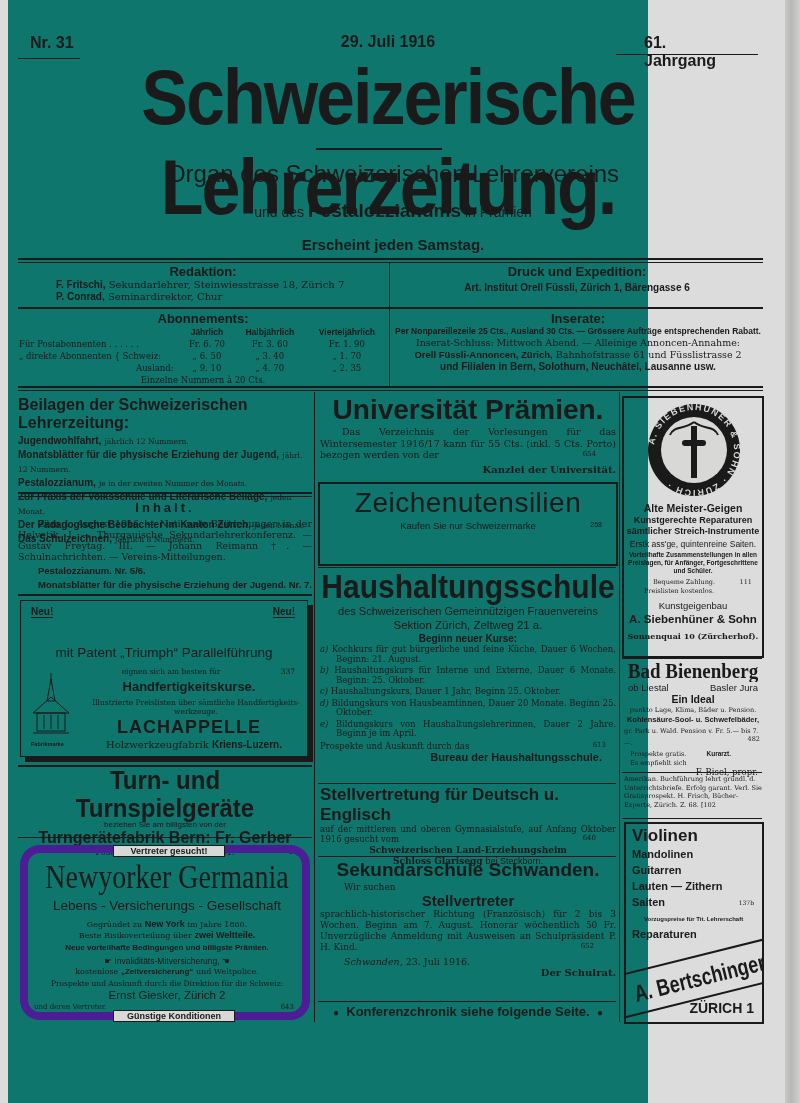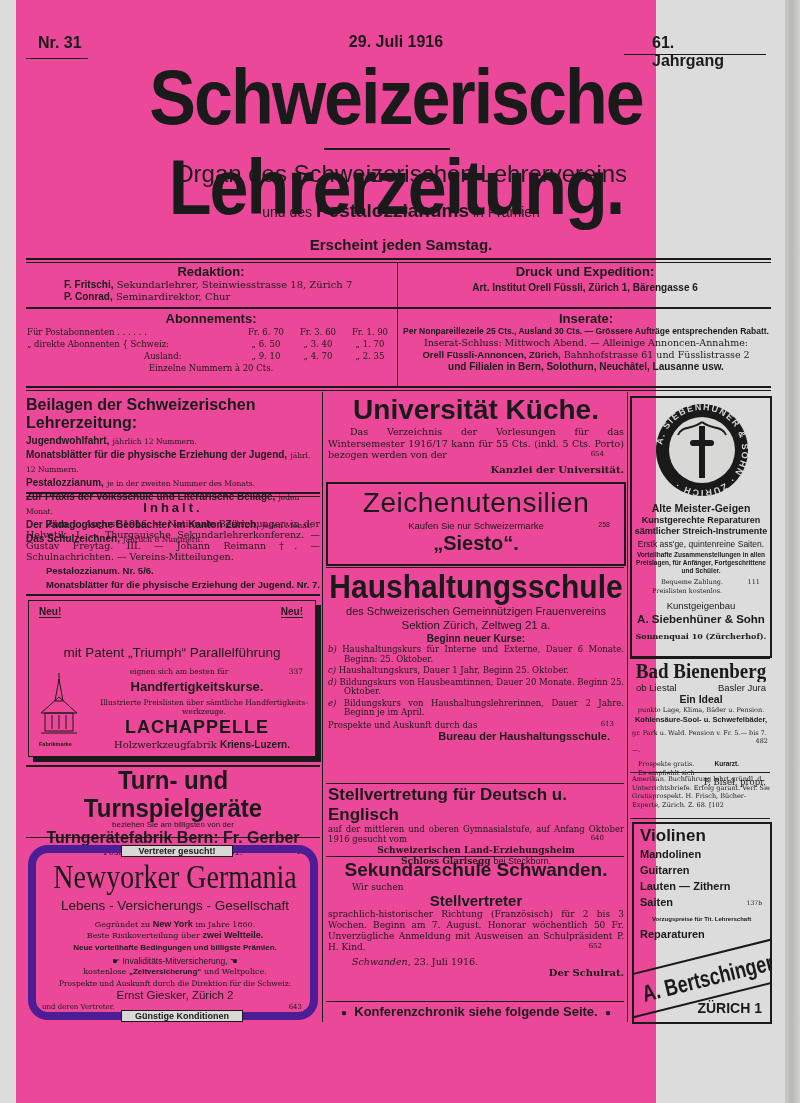--- a/index.html
+++ b/index.html
@@ -1,17 +1,17 @@
 <!DOCTYPE html>
 <html><head>
 <meta charset="utf-8">
 <style>
   html,body{margin:0;padding:0;}
   body{width:800px;height:1103px;background:#dcdcdc;position:relative;overflow:hidden;font-family:"DejaVu Serif",serif;color:#1a1a1a;}
-  .page{position:absolute;left:16px;top:0;width:640px;height:1103px;background:#ec4899;}
+  .page{position:absolute;left:8px;top:0;width:640px;height:1103px;background:#0f766e;}
   .edge{position:absolute;right:0;top:0;width:15px;height:1103px;background:linear-gradient(90deg,#c9c9c7,#b7b7b5 40%,#d0d0ce);}
   .abs{position:absolute;}
   .sans{font-family:"Liberation Sans","DejaVu Sans",sans-serif;}
   .cond{font-family:"Liberation Sans Narrow","Liberation Sans",sans-serif;}
   .serif{font-family:"Liberation Serif","DejaVu Serif",serif;}
   .b{font-weight:bold;}
   .c{text-align:center;}
   .rule{position:absolute;background:#1a1a1a;}
   .j{text-align:justify;}
   .boxed{position:absolute;border:2px solid #1a1a1a;}
@@ -53,20 +53,26 @@
     <div class="sans b c" style="font-size:13px;">Druck und Expedition:</div>
     <div class="sans b c" style="font-size:10px;margin-top:3px;">Art. Institut Orell Füssli, Zürich 1, Bärengasse 6</div>
   </div>
 
   <div class="rule" style="left:10px;top:307px;width:745px;height:2px;"></div>
 
   <div class="abs" style="left:10px;top:311px;width:370px;height:75px;">
     <div class="sans b c" style="font-size:13px;">Abonnements:</div>
     <table style="border-collapse:collapse;font-size:8.5px;line-height:10px;width:370px;">
       <tbody>
+          <tr class="sans b">
+        <td style="width:160px;"></td>
+        <td class="c">Jährlich</td>
+        <td class="c">Halbjährlich</td>
+        <td class="c">Vierteljährlich</td>
+      </tr>
       <tr>
         <td>Für Postabonnenten . . . . . .</td>
         <td class="c">Fr. 6. 70</td>
         <td class="c">Fr. 3. 60</td>
         <td class="c">Fr. 1. 90</td>
       </tr>
       <tr>
         <td><span>„ direkte Abonnenten</span> { <span>Schweiz:</span></td>
         <td class="c">„ 6. 50</td>
         <td class="c">„ 3. 40</td>
@@ -168,42 +174,42 @@
     </div>
     <div class="abs c" style="left:0;top:114px;width:278px;font-size:8px;"><span>kostenlose</span> <span class="sans b">„Zeitversicherung“</span> <span>und Weltpolice.</span></div>
     <div class="abs c" style="left:0;top:126px;width:278px;font-size:7.5px;">Prospekte und Auskunft durch die Direktion für die Schweiz:</div>
     <div class="abs sans c" style="left:0;top:136px;width:278px;font-size:11.5px;">Ernst Giesker, Zürich 2</div>
     <div class="abs" style="left:6px;top:150px;font-size:7px;">und deren Vertreter.</div>
     <div class="abs" style="right:8px;top:150px;font-size:7px;">643</div>
     <div class="abs sans b c" style="left:85px;top:157px;width:120px;font-size:9px;background:#d8d8d6;border:1px solid #1a1a1a;line-height:10px;">Günstige Konditionen</div>
   </div>
 
   <div class="abs" style="left:312px;top:394px;width:296px;">
-    <div class="sans b c" style="font-size:28px;line-height:32px;">Universität Küche.</div>
+    <div class="sans b c" style="font-size:28px;line-height:32px;">Universität Prämien.</div>
     <div class="j" style="font-size:9.5px;line-height:11.5px;text-indent:22px;">Das Verzeichnis der Vorlesungen für das Wintersemester 1916/17 kann für 55 Cts. (inkl. 5 Cts. Porto) bezogen werden von der</div>
     <div style="position:relative;height:2px;">
         <span class="abs" style="right:20px;top:-11px;font-size:7px;">654</span>
       </div>
     <div class="b" style="text-align:right;font-size:10px;margin-top:1px;">Kanzlei der Universität.</div>
   </div>
 
   <div class="boxed" style="left:310px;top:482px;width:296px;height:80px;">
     <div class="sans c" style="font-size:28px;line-height:34px;margin-top:2px;letter-spacing:0.5px;">Zeichenutensilien</div>
     <div class="sans c" style="font-size:9.5px;position:relative;"><span>Kaufen Sie nur Schweizermarke</span><span class="abs" style="right:14px;top:1px;font-size:7px;">258</span></div>
-    <div class="sans b c" style="font-size:20px;line-height:24px;">„Siesto“.</div>
   </div>
 
   <div class="rule" style="left:310px;top:567px;width:298px;height:1px;"></div>
 
   <div class="abs" style="left:312px;top:570px;width:296px;">
     <div class="cond b c" style="font-size:30px;line-height:34px;transform:scaleY(1.1);">Haushaltungsschule</div>
     <div class="sans c" style="font-size:11px;line-height:14px;">des Schweizerischen Gemeinnützigen Frauenvereins</div>
     <div class="sans c" style="font-size:11.5px;line-height:14px;">Sektion Zürich, Zeltweg 21 a.</div>
     <div class="sans b c" style="font-size:10px;line-height:13px;">Beginn neuer Kurse:</div>
     <div style="font-size:8.5px;line-height:9.5px;" class="j">
+      <div style="padding-left:16px;text-indent:-16px;margin-bottom:2px;"><i>a)</i> <span>Kochkurs für gut bürgerliche und feine Küche, Dauer 6 Wochen, Beginn: 21. August.</span></div>
       <div style="padding-left:16px;text-indent:-16px;margin-bottom:2px;"><i>b)</i> <span>Haushaltungskurs für Interne und Externe, Dauer 6 Monate. Beginn: 25. Oktober.</span></div>
       <div style="padding-left:16px;text-indent:-16px;margin-bottom:2px;"><i>c)</i> <span>Haushaltungskurs, Dauer 1 Jahr, Beginn 25. Oktober.</span></div>
       <div style="padding-left:16px;text-indent:-16px;margin-bottom:2px;"><i>d)</i> <span>Bildungskurs von Hausbeamtinnen, Dauer 20 Monate. Beginn 25. Oktober.</span></div>
       <div style="padding-left:16px;text-indent:-16px;margin-bottom:2px;"><i>e)</i> <span>Bildungskurs von Haushaltungslehrerinnen, Dauer 2 Jahre. Beginn je im April.</span></div>
     </div>
     <div style="font-size:8.5px;position:relative;"><span>Prospekte und Auskunft durch das</span><span class="abs" style="right:10px;top:0;font-size:7px;">613</span></div>
     <div class="sans b" style="text-align:right;font-size:11px;padding-right:14px;">Bureau der Haushaltungsschule.</div>
   </div>
 
   <div class="rule" style="left:310px;top:783px;width:298px;height:1px;"></div>
@@ -267,21 +273,21 @@
 
   <div class="abs" style="left:616px;top:660px;width:138px;">
     <div class="serif b c" style="font-size:19px;line-height:22px;transform:scaleY(1.1);">Bad Bienenberg</div>
     <div class="sans" style="font-size:9.5px;display:flex;justify-content:space-between;padding:0 4px;">
         <span>ob Liestal</span>
         <span>Basler Jura</span>
       </div>
     <div class="sans b c" style="font-size:10.5px;line-height:13px;">Ein Ideal</div>
     <div class="c" style="font-size:6.5px;line-height:9px;">punkto Lage, Klima, Bäder u. Pension.</div>
     <div class="cond b c" style="font-size:7.5px;line-height:10px;">Kohlensäure-Sool- u. Schwefelbäder,</div>
-    <div style="font-size:6.5px;line-height:17px;position:relative;"><span>gr. Park u. Wald. Pension v. Fr. 5.— bis 7.—.</span><span class="abs" style="right:2px;top:8px;">482</span></div>
+    <div style="font-size:6.5px;line-height:12px;position:relative;"><span>gr. Park u. Wald. Pension v. Fr. 5.— bis 7.—.</span><span class="abs" style="right:2px;top:8px;">482</span></div>
     <div style="font-size:6.5px;line-height:9px;padding-left:6px;"><span>Prospekte gratis.</span> <span class="sans b" style="margin-left:18px;">Kurarzt.</span></div>
     <div style="font-size:6.5px;line-height:8px;padding-left:6px;">Es empfiehlt sich</div>
     <div style="font-size:8.5px;text-align:right;padding-right:4px;">F. Bisel, propr.</div>
   </div>
 
   <div class="rule" style="left:614px;top:772px;width:140px;height:1px;"></div>
 
   <div class="abs" style="left:616px;top:775px;width:138px;font-size:6.5px;line-height:8.5px;">
     <span>Amerikan. Buchführung lehrt gründl. d. Unterrichtsbriefe. Erfolg garant. Verl. Sie Gratisprospekt. H. Frisch, Bücher-Experte, Zürich. Z. 68. [102</span>
   </div>

